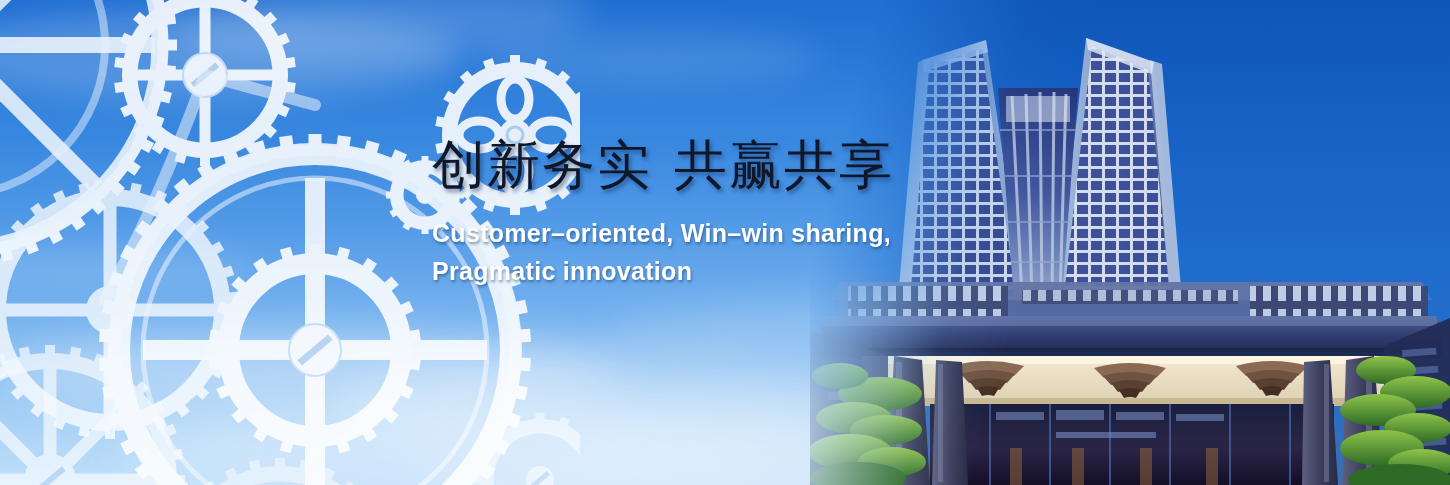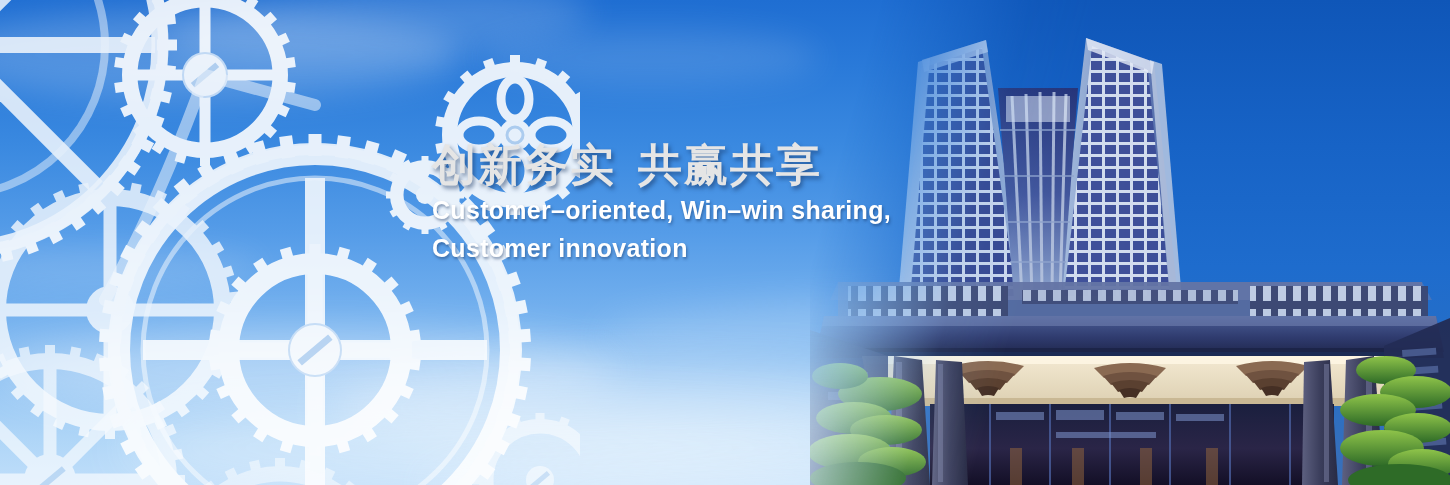--- a/index.html
+++ b/index.html
@@ -67,31 +67,31 @@
   }
   .bld svg { position:absolute; inset:0; width:100%; height:100%; display:block; }
 
   
   .copy {
     position:absolute;
     left:432px; top:140px;
     width:520px;
   }
   .headline {
-    color:#e5e5e5;
-    font-size:44px;
-    font-weight:bold;
+    color:#0f172a;
+    font-size:53px;
+    font-weight:normal;
     line-height:50px;
     letter-spacing:2px;
     text-shadow: 2px 3px 4px rgba(20,50,95,0.55);
     white-space:nowrap;
   }
   .headline .gap { display:inline-block; width:22px; }
   .subline {
-    margin-top:1px;
+    margin-top:24px;
     color:#ffffff;
     font-size:25px;
     font-weight:bold;
     line-height:38px;
     letter-spacing:0.3px;
     text-shadow: 1px 2px 3px rgba(20,50,95,0.5);
     white-space:nowrap;
   }
 </style>
 </head>
@@ -726,16 +726,16 @@
           <ellipse cx="612" cy="464" rx="34" ry="15" fill="url(#leafG)"></ellipse>
           <ellipse cx="590" cy="480" rx="52" ry="16" fill="#2e6b27"></ellipse>
         </g>
       </svg>
     </div>
   </div>
 
   <div class="copy">
     <div class="headline"><span>创新务实</span><span class="gap"></span><span>共赢共享</span></div>
     <div class="subline">Customer–oriented, Win–win sharing,</div>
-    <div class="subline" style="margin-top:0">Customer innovation</div>
+    <div class="subline" style="margin-top:0">Pragmatic innovation</div>
   </div>
 
 </div>
 
 </body></html>

